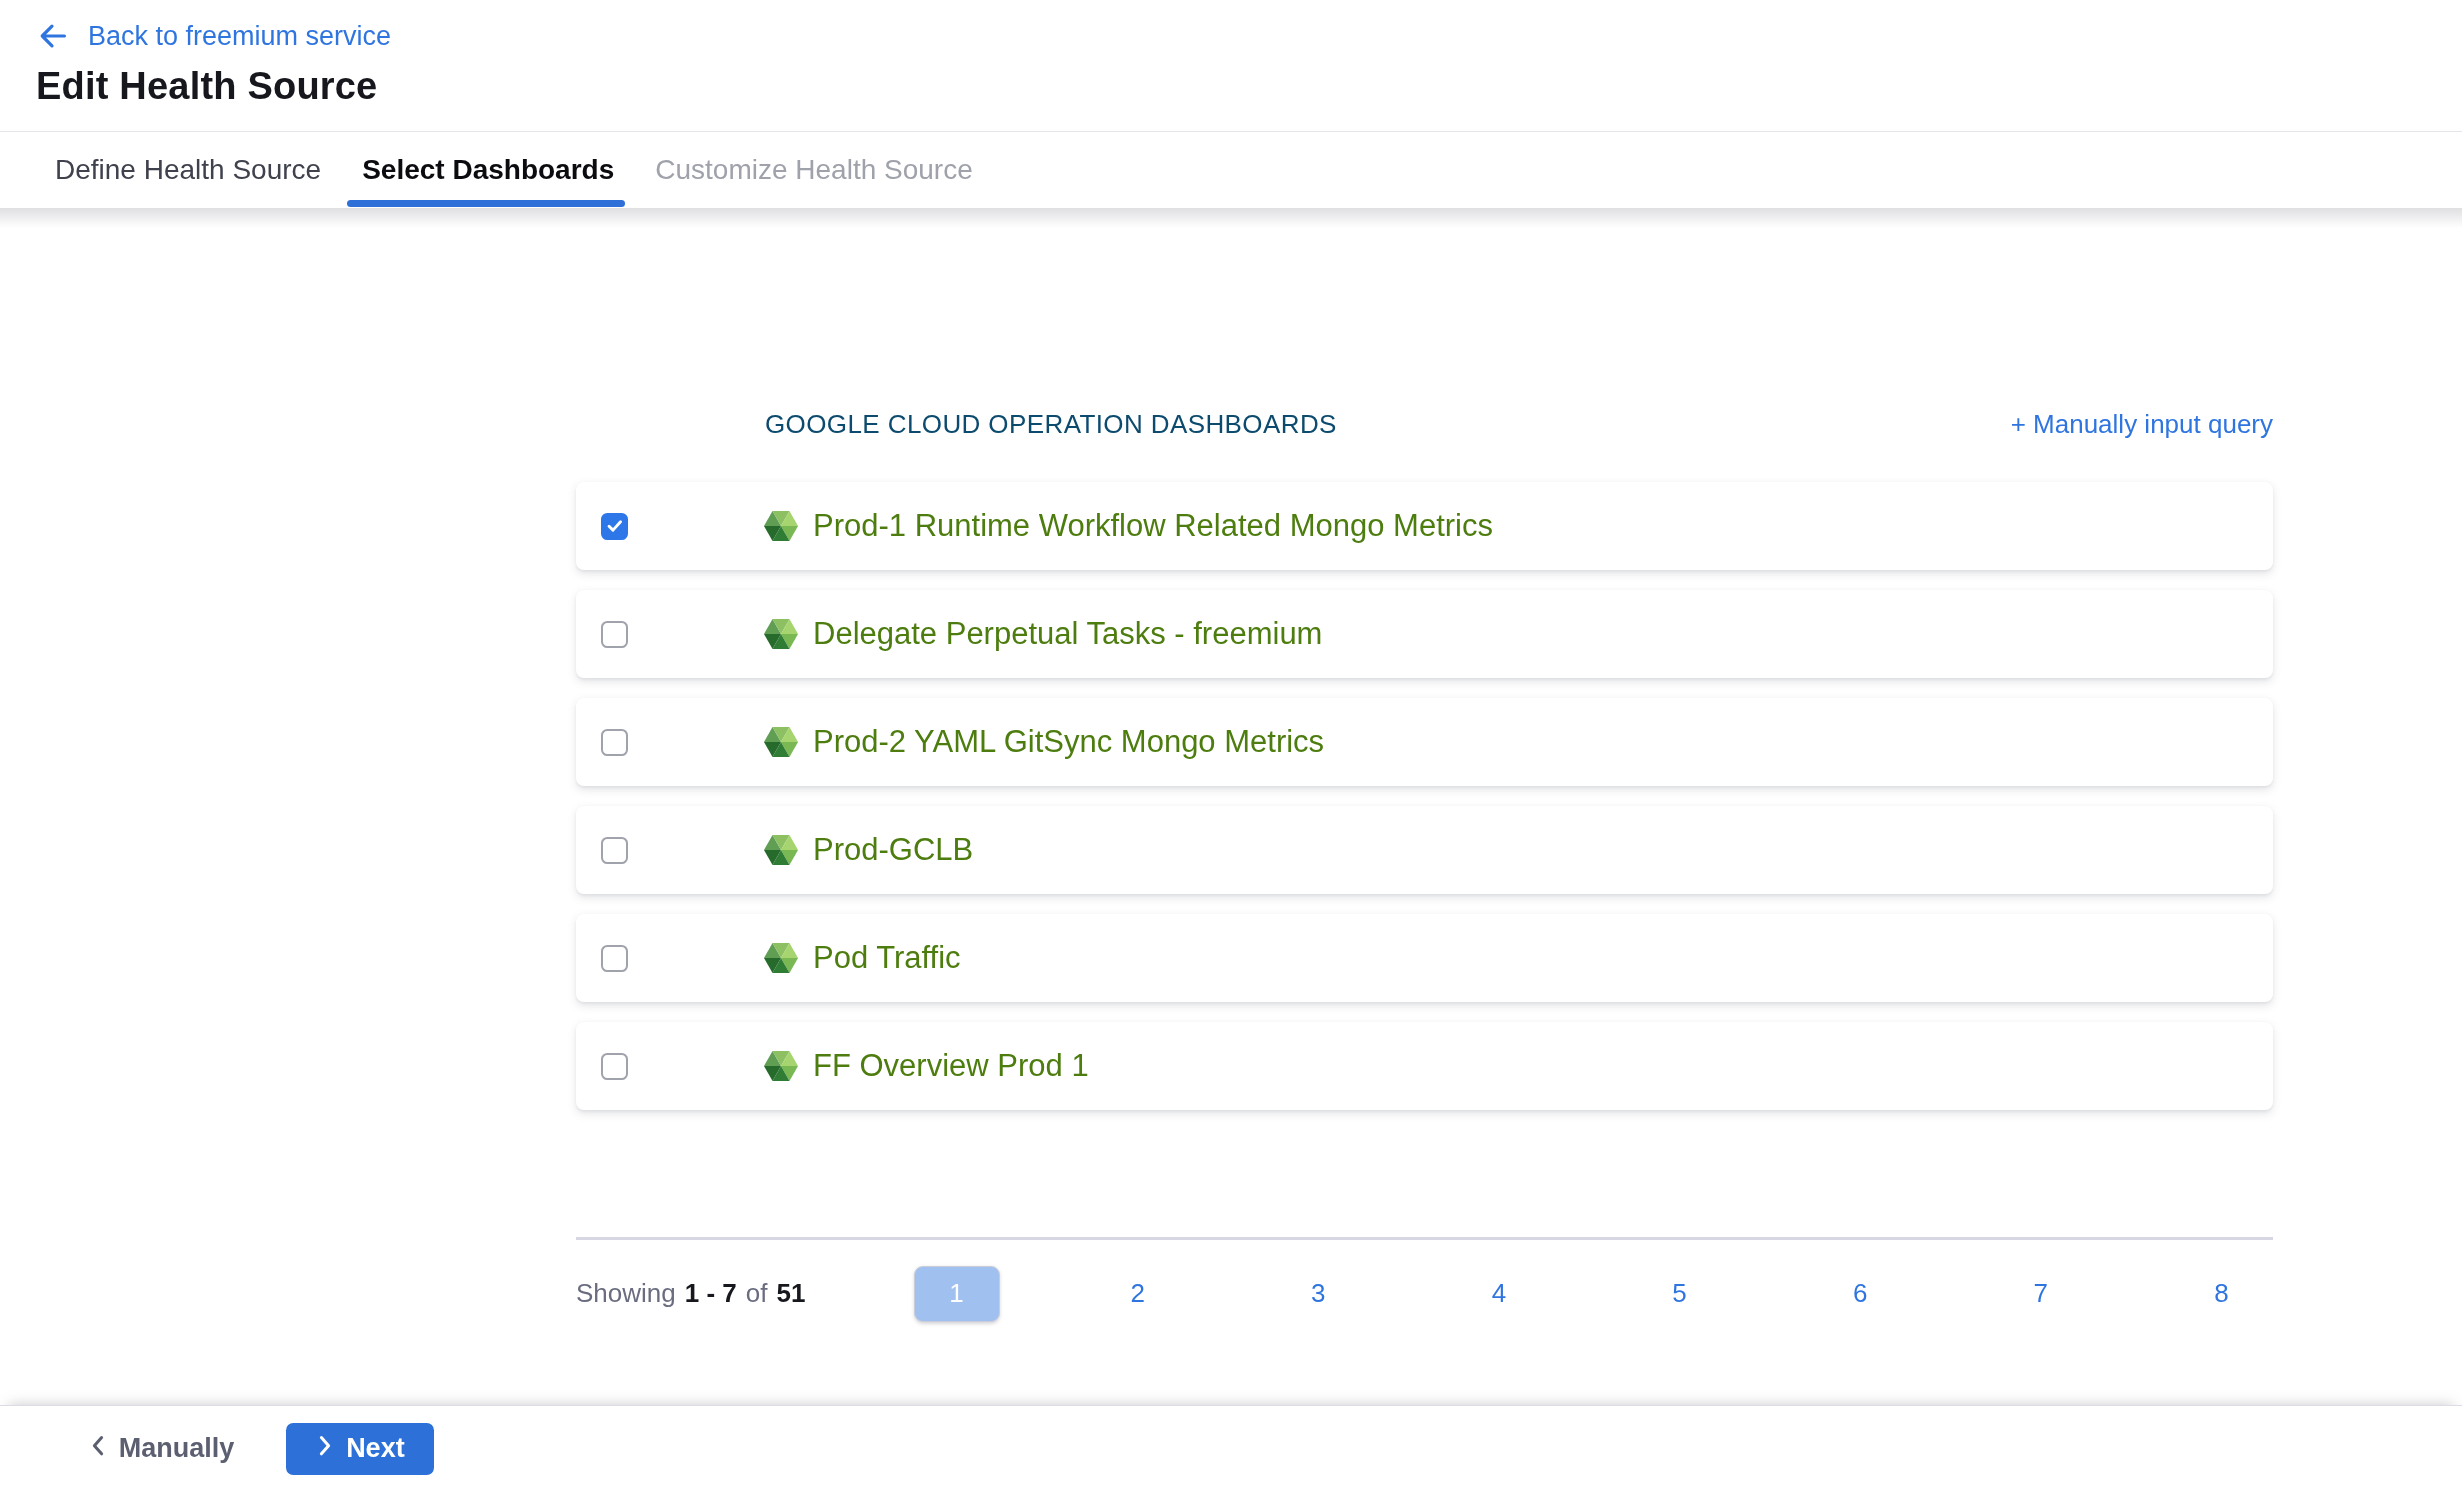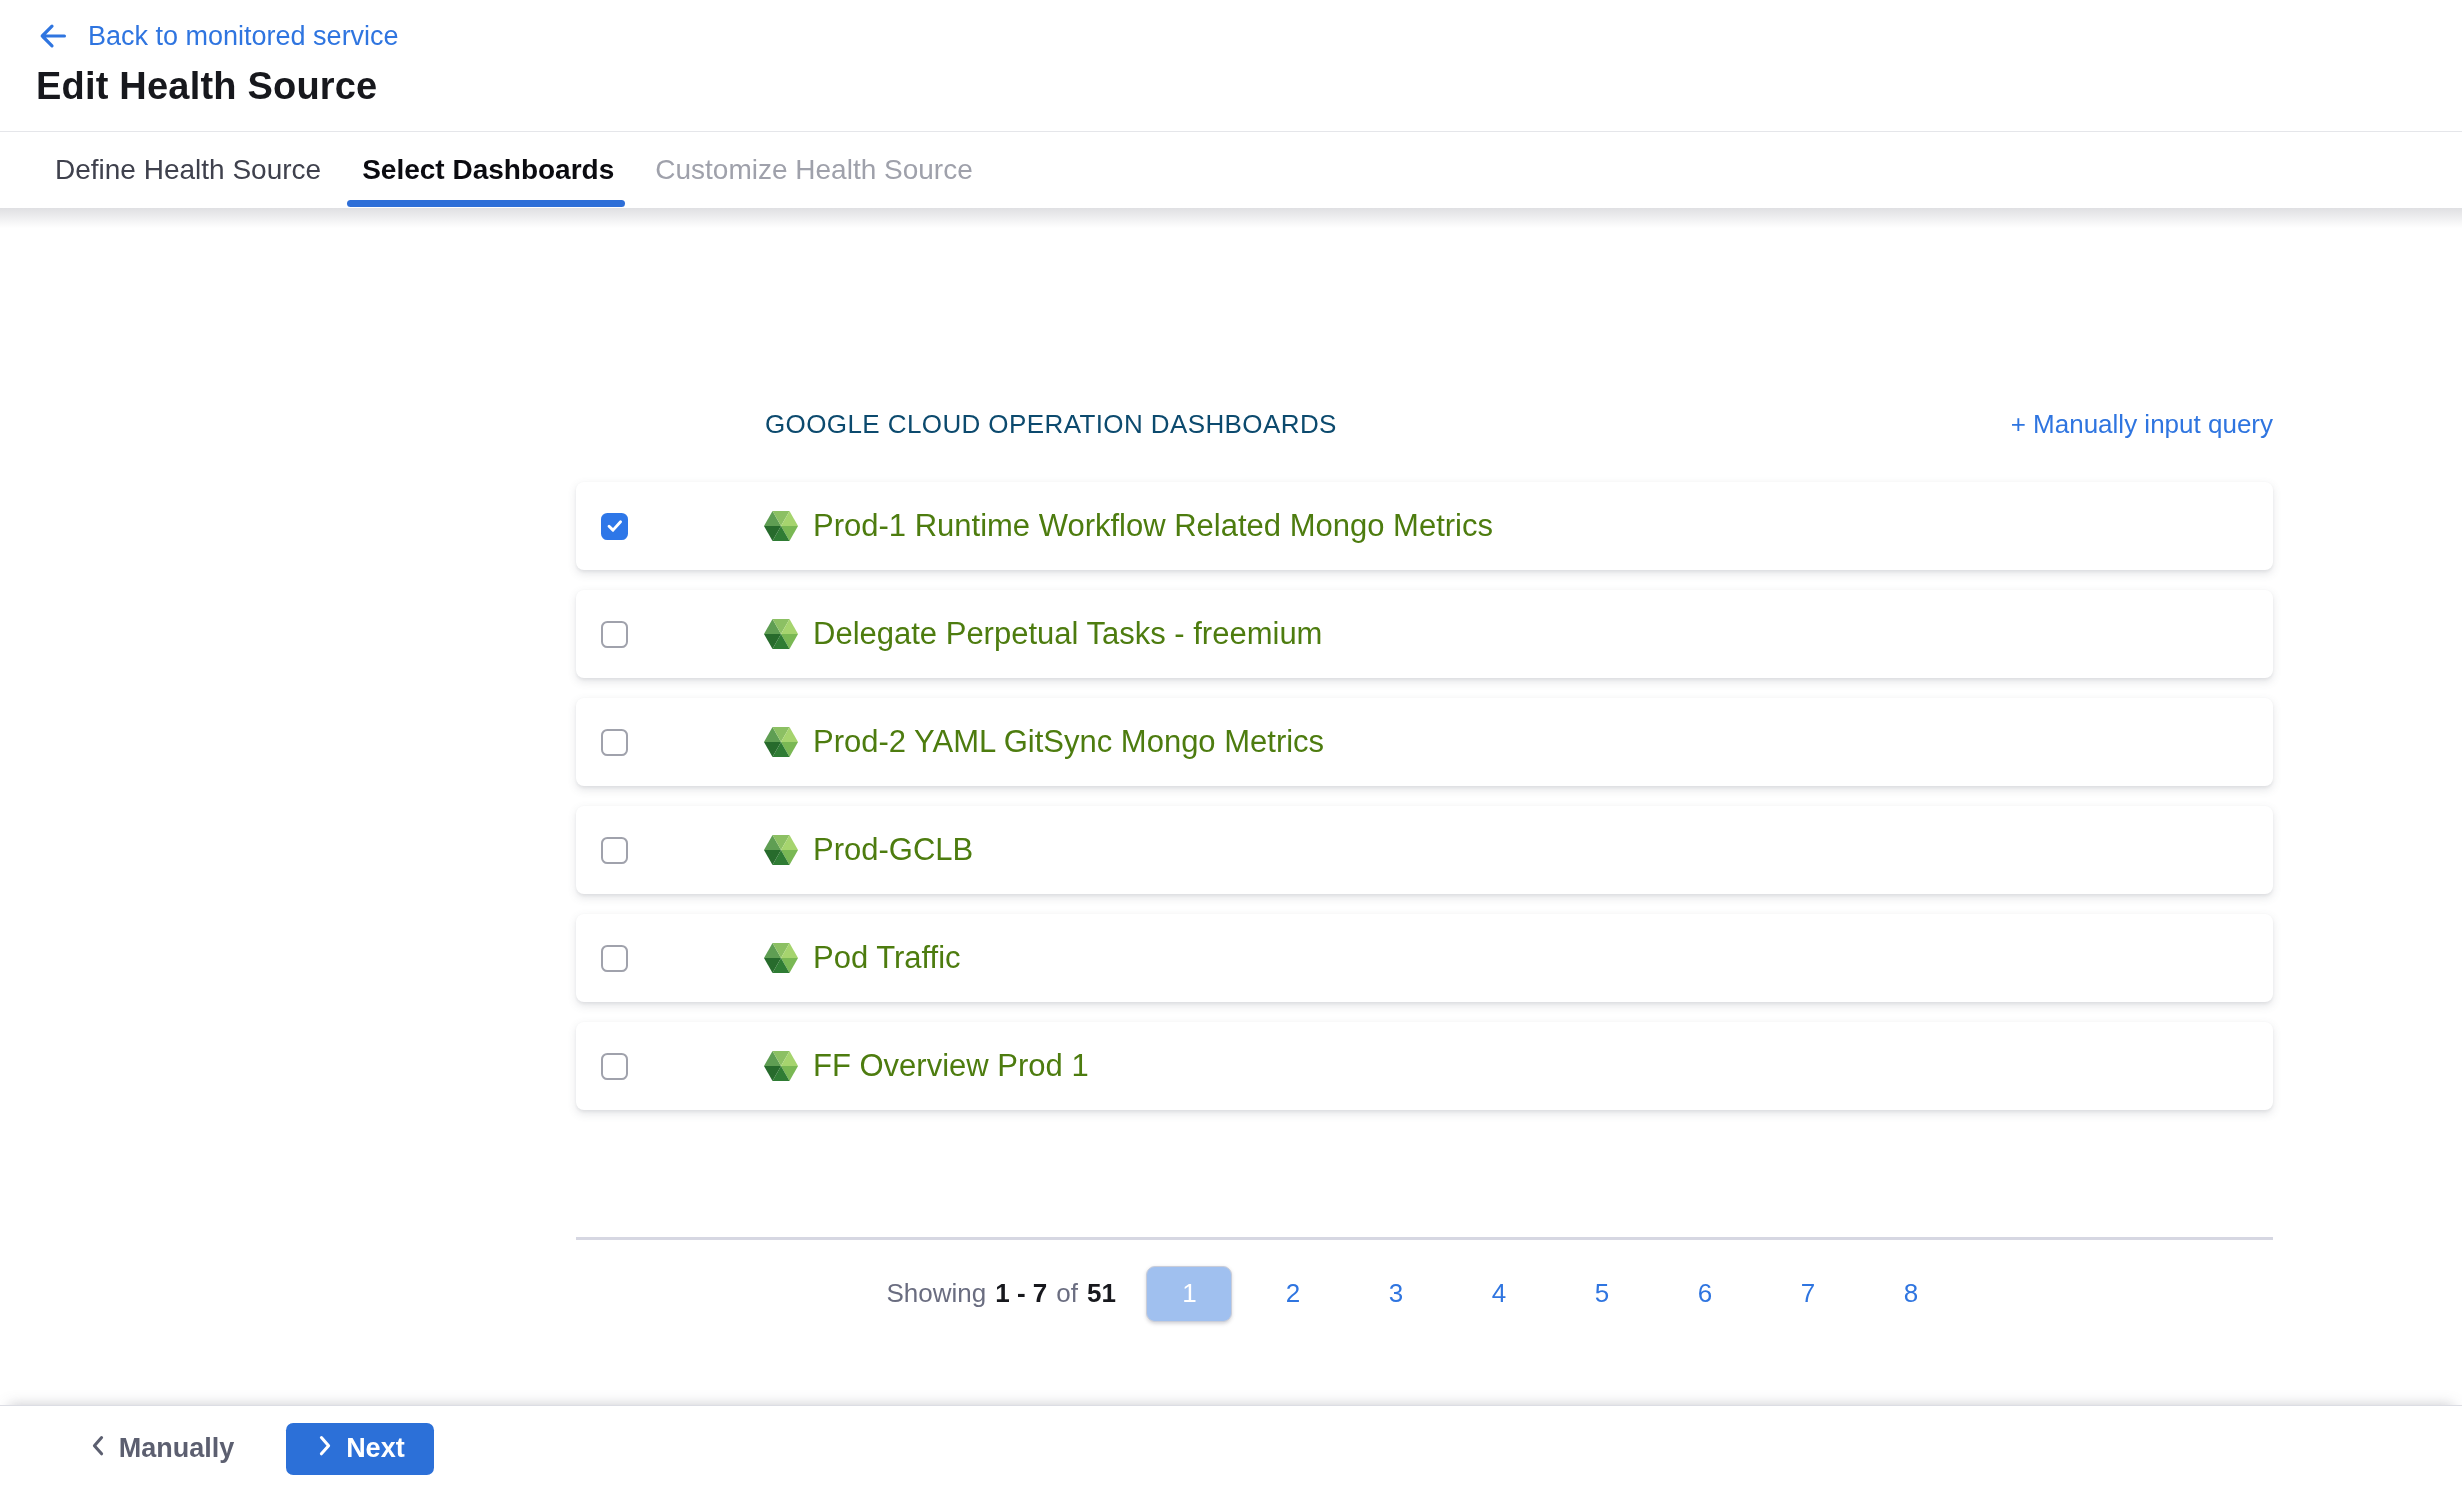--- a/index.html
+++ b/index.html
@@ -44,21 +44,21 @@
   .checkbox{flex:0 0 auto;margin-left:25px;width:27px;height:27px;border:2.7px solid #a0a2ac;border-radius:6.3px;background:#fff;display:flex;align-items:center;justify-content:center;cursor:pointer;}
   .checkbox svg{display:none;}
   .card.checked .checkbox{background:var(--checkbox);border-color:var(--checkbox);}
   .card.checked .checkbox svg{display:block;}
   .hex-icon{flex:0 0 auto;margin-left:136px;width:34px;height:36px;}
   .card-label{margin-left:15px;font-size:31px;color:#4d7c0f;}
 
   .list-divider{position:absolute;left:576px;top:1237px;width:1697px;height:2.7px;background:#d6d7e2;}
 
   
-  .pagination{position:absolute;left:576px;top:1264px;width:1697px;height:59px;display:flex;align-items:center;justify-content:center;}
+  .pagination{position:absolute;left:576px;top:1264px;width:1697px;height:59px;display:flex;align-items:center;justify-content:space-between;}
   .showing{display:flex;align-items:center;gap:9px;font-size:26px;margin-right:21.6px;white-space:nowrap;}
   .showing .muted{color:#6a6d80;}
   .showing .strong{color:#17181d;font-weight:bold;}
   .page-item{width:103px;text-align:center;font-size:26px;color:var(--link);cursor:pointer;text-decoration:none;display:flex;align-items:center;justify-content:center;height:56px;}
   .page-item.active{width:86px;margin:0 9px;background:var(--active-page-bg);color:#fff;border-radius:9px;border:0.9px solid #c9cdd9;box-shadow:0 1.8px 3.6px rgba(96,97,112,.25);}
 
   
   .footer{position:absolute;left:0;right:0;bottom:0;height:86px;background:#fff;border-top:0.9px solid #dcdde4;box-shadow:0 -9px 12.6px -9px rgba(96,97,112,.35);display:flex;align-items:center;padding-left:88px;gap:52px;}
   .prev-link{display:flex;align-items:center;gap:10.8px;color:#5c5f70;font-size:27px;font-weight:bold;cursor:pointer;text-decoration:none;}
   .next-button{display:flex;align-items:center;gap:10.8px;background:var(--next-button);color:#fff;font-size:27px;font-weight:bold;border:none;border-radius:7.2px;height:52px;padding:0 29px;cursor:pointer;font-family:"Liberation Sans",sans-serif;}
@@ -68,21 +68,21 @@
 
 <div class="page">
 
   <div class="header">
     <a class="back-link">
       <span>
         <svg width="36" height="32" viewBox="0 0 40 36">
           <path d="M20 7 L9 18 L20 29 M9 18 H34" fill="none" stroke="#2f75e0" stroke-width="3.6" stroke-linecap="round" stroke-linejoin="round"></path>
         </svg>
       </span>
-      <span>Back to monitored service</span>
+      <span>Back to freemium service</span>
     </a>
     <div class="page-title">Edit Health Source</div>
   </div>
 
   <div class="tabbar">
     <div class="tab">Define Health Source</div>
     <div class="tab active">Select Dashboards</div>
     <div class="tab dim">Customize Health Source</div>
   </div>
 

